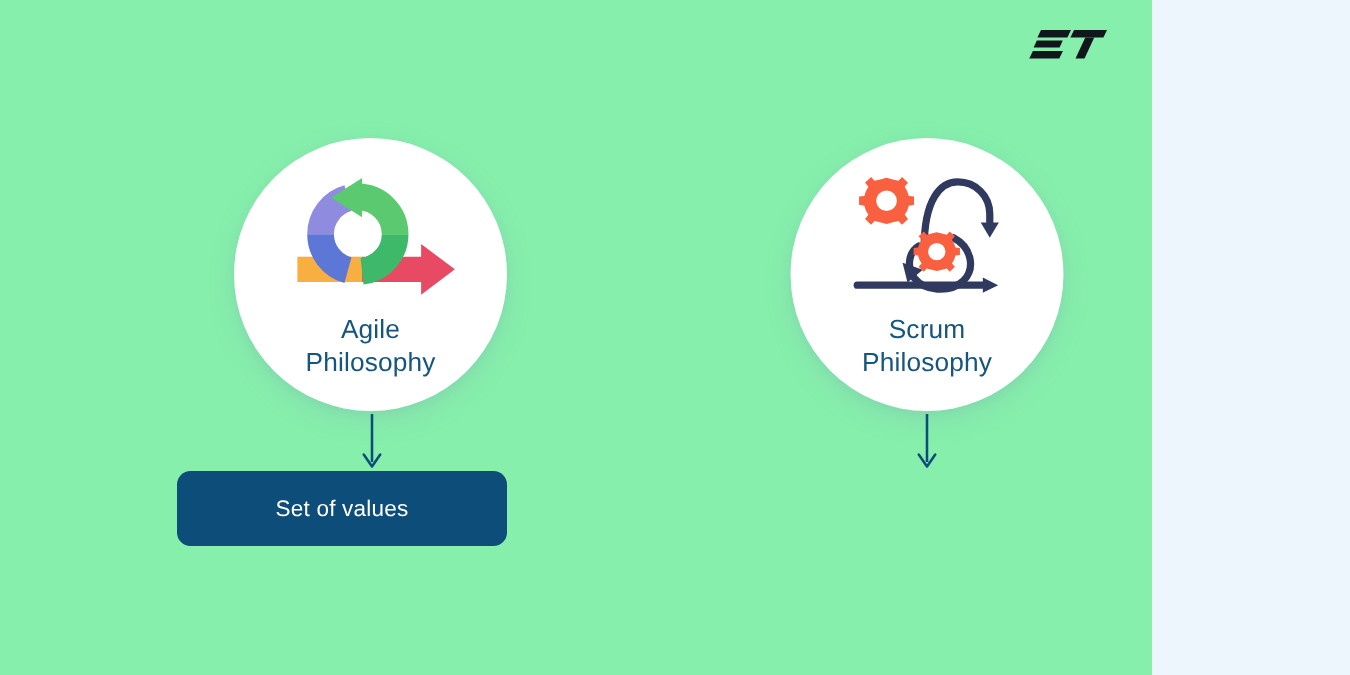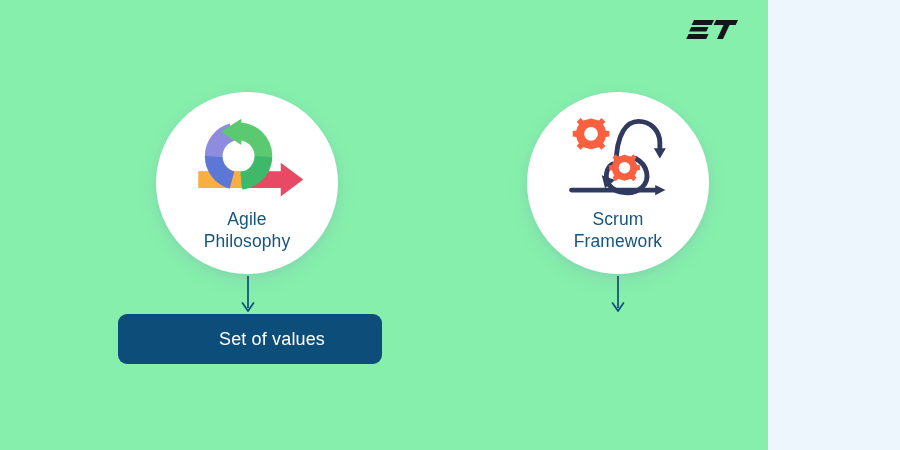--- a/index.html
+++ b/index.html
@@ -95,23 +95,22 @@
   .result-box {
     position: absolute;
     top: 314px;
     height: 50px;
     background: #0d4d79;
     border-radius: 9px;
     display: flex;
     align-items: center;
     justify-content: center;
     color: #ffffff;
-    font-size: 18px;
+    font-size: 15px;
     letter-spacing: 0.15px;
-    padding-left: 44px;
   }
   .column.left  .result-box { left: 88px;  width: 220px; }
   .column.right .result-box { left: 23px;  width: 378px; }
 </style>
 </head>
 <body>
 
 <div id="stage">
 
   <div class="brand-logo" title="ET">
@@ -207,21 +206,21 @@
               L10.9,6.4 L13.0,8.8 L9.3,12.4 L7.2,10.1 L4.4,10.7 L0,11.9
               L-4.4,10.7 L-7.2,10.1 L-9.3,12.4 L-13.0,8.8 L-10.9,6.4
               L-12.5,3.6 L-13.4,0.8 L-16.6,0.3 L-16.6,-4.7 L-13.4,-5.0
               L-12.5,-7.7 L-10.9,-10.5 L-13.0,-13.0 L-9.3,-16.5 L-7.2,-14.2
               L-4.4,-14.8 Z"></path>
             <circle cx="0" cy="-2.1" r="6.2" fill="#ffffff"></circle>
           </g>
         </svg>
       </div>
       <div class="circle-label">Scrum
-Framework</div>
+Philosophy</div>
     </div>
 
     <div class="connector">
       <svg viewBox="0 0 16 40" width="16" height="40">
         <line x1="8" y1="0" x2="8" y2="32" stroke="#0d4d79" stroke-width="1.7"></line>
         <path d="M2.5 27 L8 35 L13.5 27" fill="none" stroke="#0d4d79" stroke-width="1.7" stroke-linecap="round" stroke-linejoin="round"></path>
       </svg>
     </div>
 
   </div>

